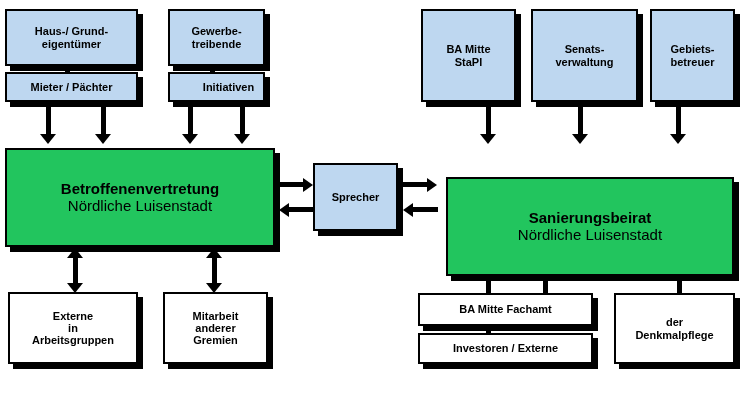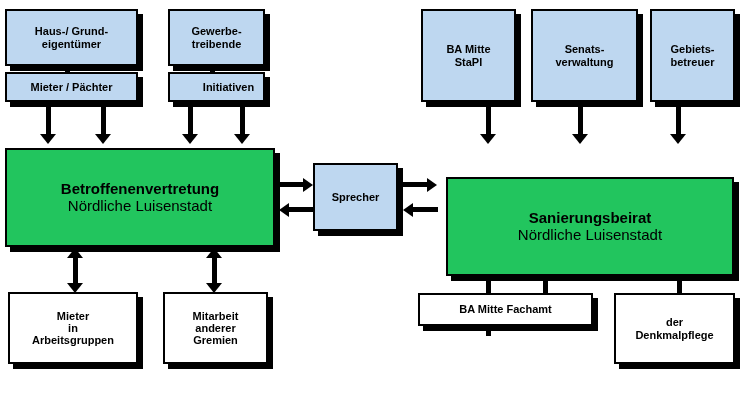--- a/index.html
+++ b/index.html
@@ -131,21 +131,21 @@
 
   <div class="arrow-up" style="left:67px; top:248px;"></div>
   <div class="vline" style="left:73px; top:255px; height:31px;"></div>
   <div class="arrow-down" style="left:67px; top:283px;"></div>
 
   <div class="arrow-up" style="left:206px; top:248px;"></div>
   <div class="vline" style="left:212px; top:255px; height:31px;"></div>
   <div class="arrow-down" style="left:206px; top:283px;"></div>
 
   <div class="box white t13" style="left:8px; top:292px; width:130px; height:72px;">
-    <span class="line">Mieter</span>
+    <span class="line">Externe</span>
     <span class="line">in</span>
     <span class="line">Arbeitsgruppen</span>
   </div>
 
   <div class="box white t13" style="left:163px; top:292px; width:105px; height:72px;">
     <span class="line">Mitarbeit</span>
     <span class="line">anderer</span>
     <span class="line">Gremien</span>
   </div>
 
@@ -202,19 +202,22 @@
 
   <div class="arrow-up" style="left:671px; top:248px;"></div>
   <div class="vline" style="left:677px; top:255px; height:38px;"></div>
 
   <div class="box white t13" style="left:418px; top:293px; width:175px; height:33px;">
     <span class="line">BA Mitte Fachamt</span>
   </div>
 
   <div class="vline" style="left:486px; top:324px; height:12px;"></div>
 
+  <div class="box white t13" style="left:418px; top:333px; width:175px; height:31px;">
+    <span class="line">Investoren / Externe</span>
+  </div>
 
   <div class="box white t13" style="left:614px; top:293px; width:121px; height:71px;">
     <span class="line">der</span>
     <span class="line">Denkmalpflege</span>
   </div>
 
 </div>
 
 </body></html>

